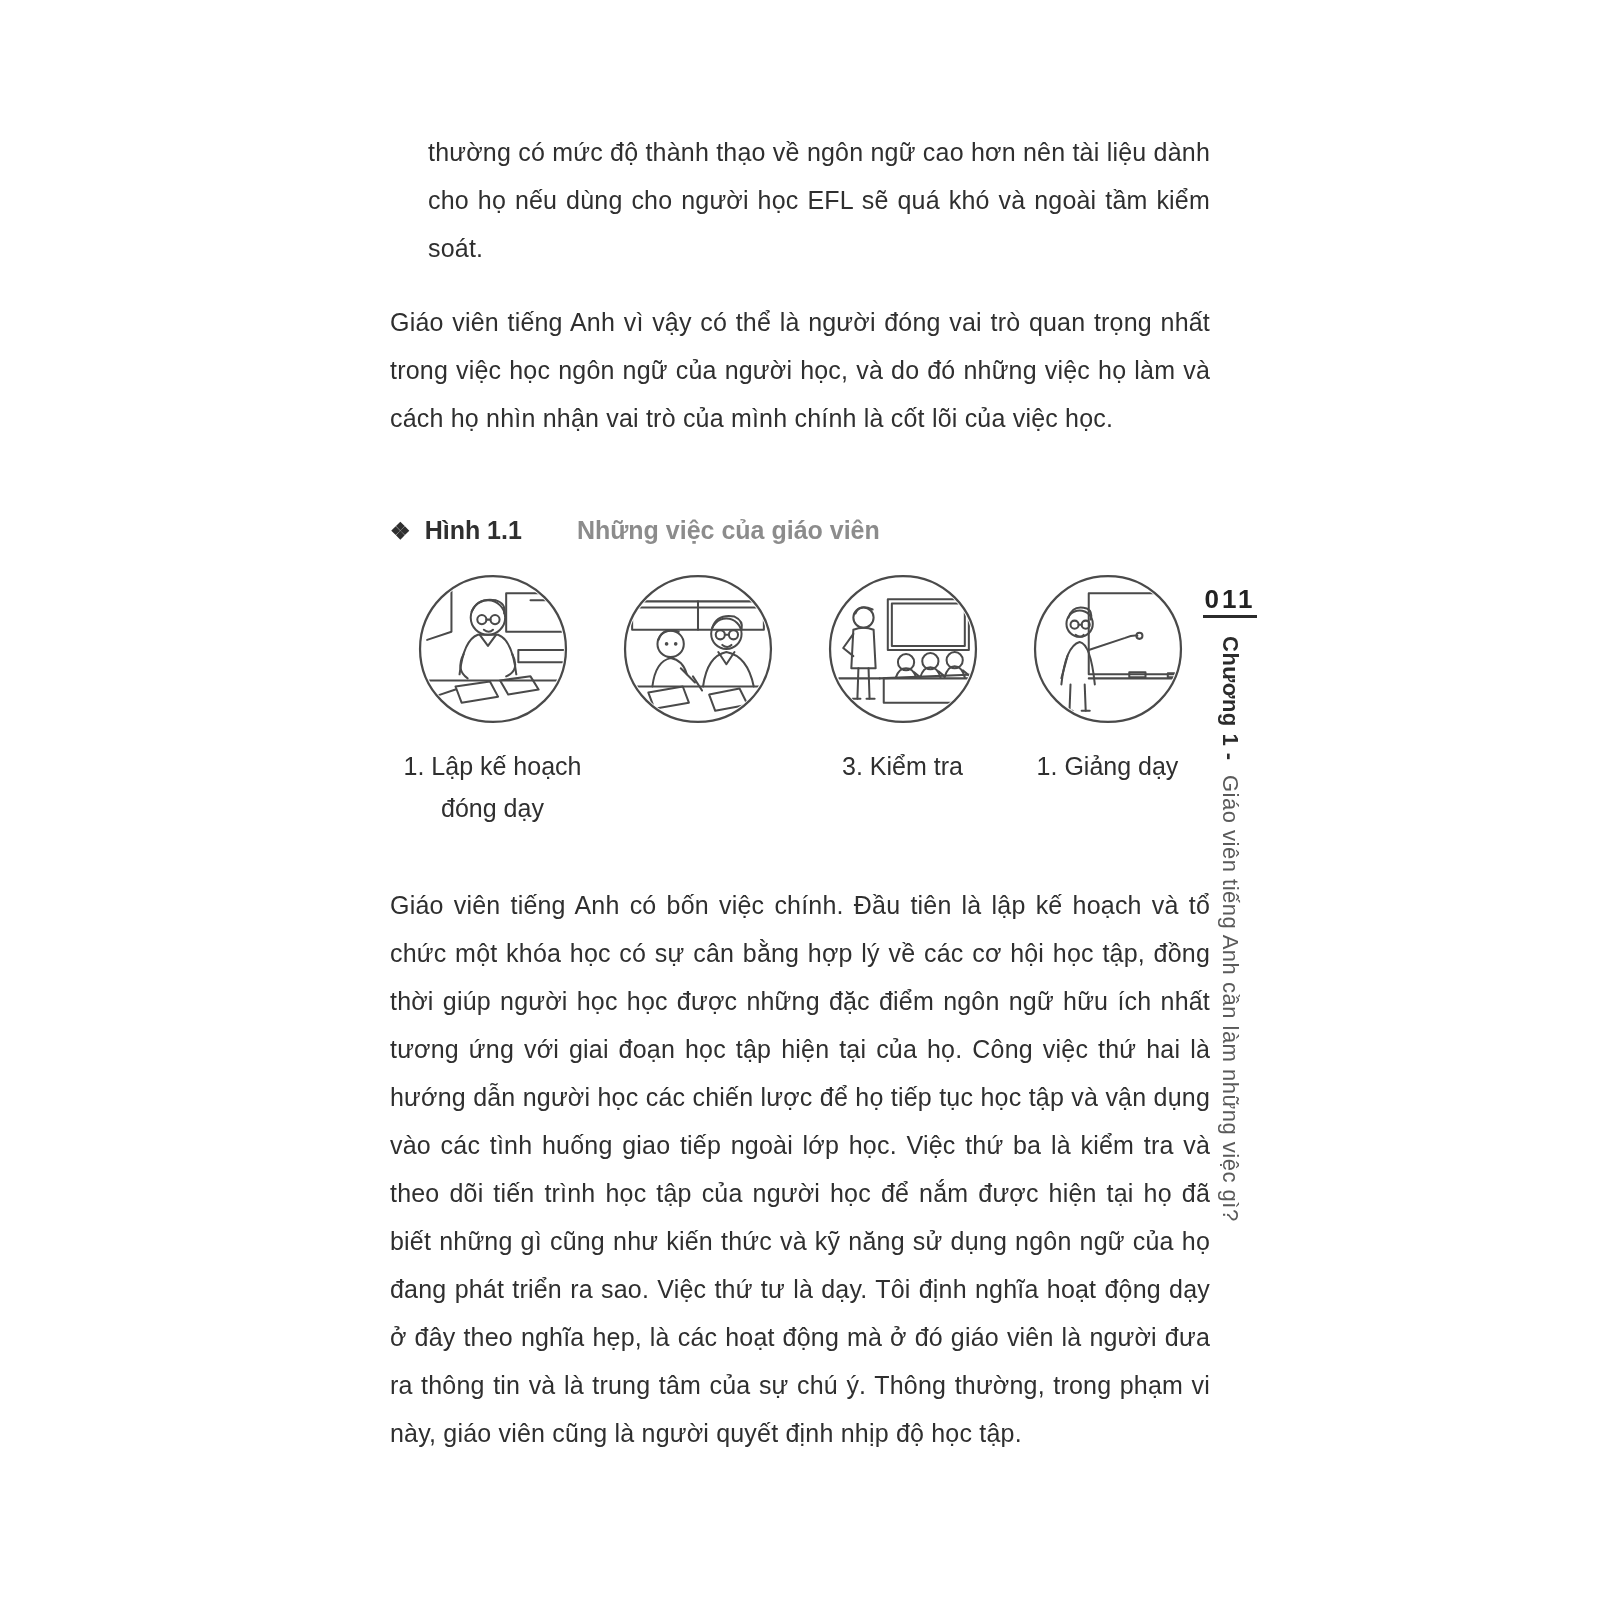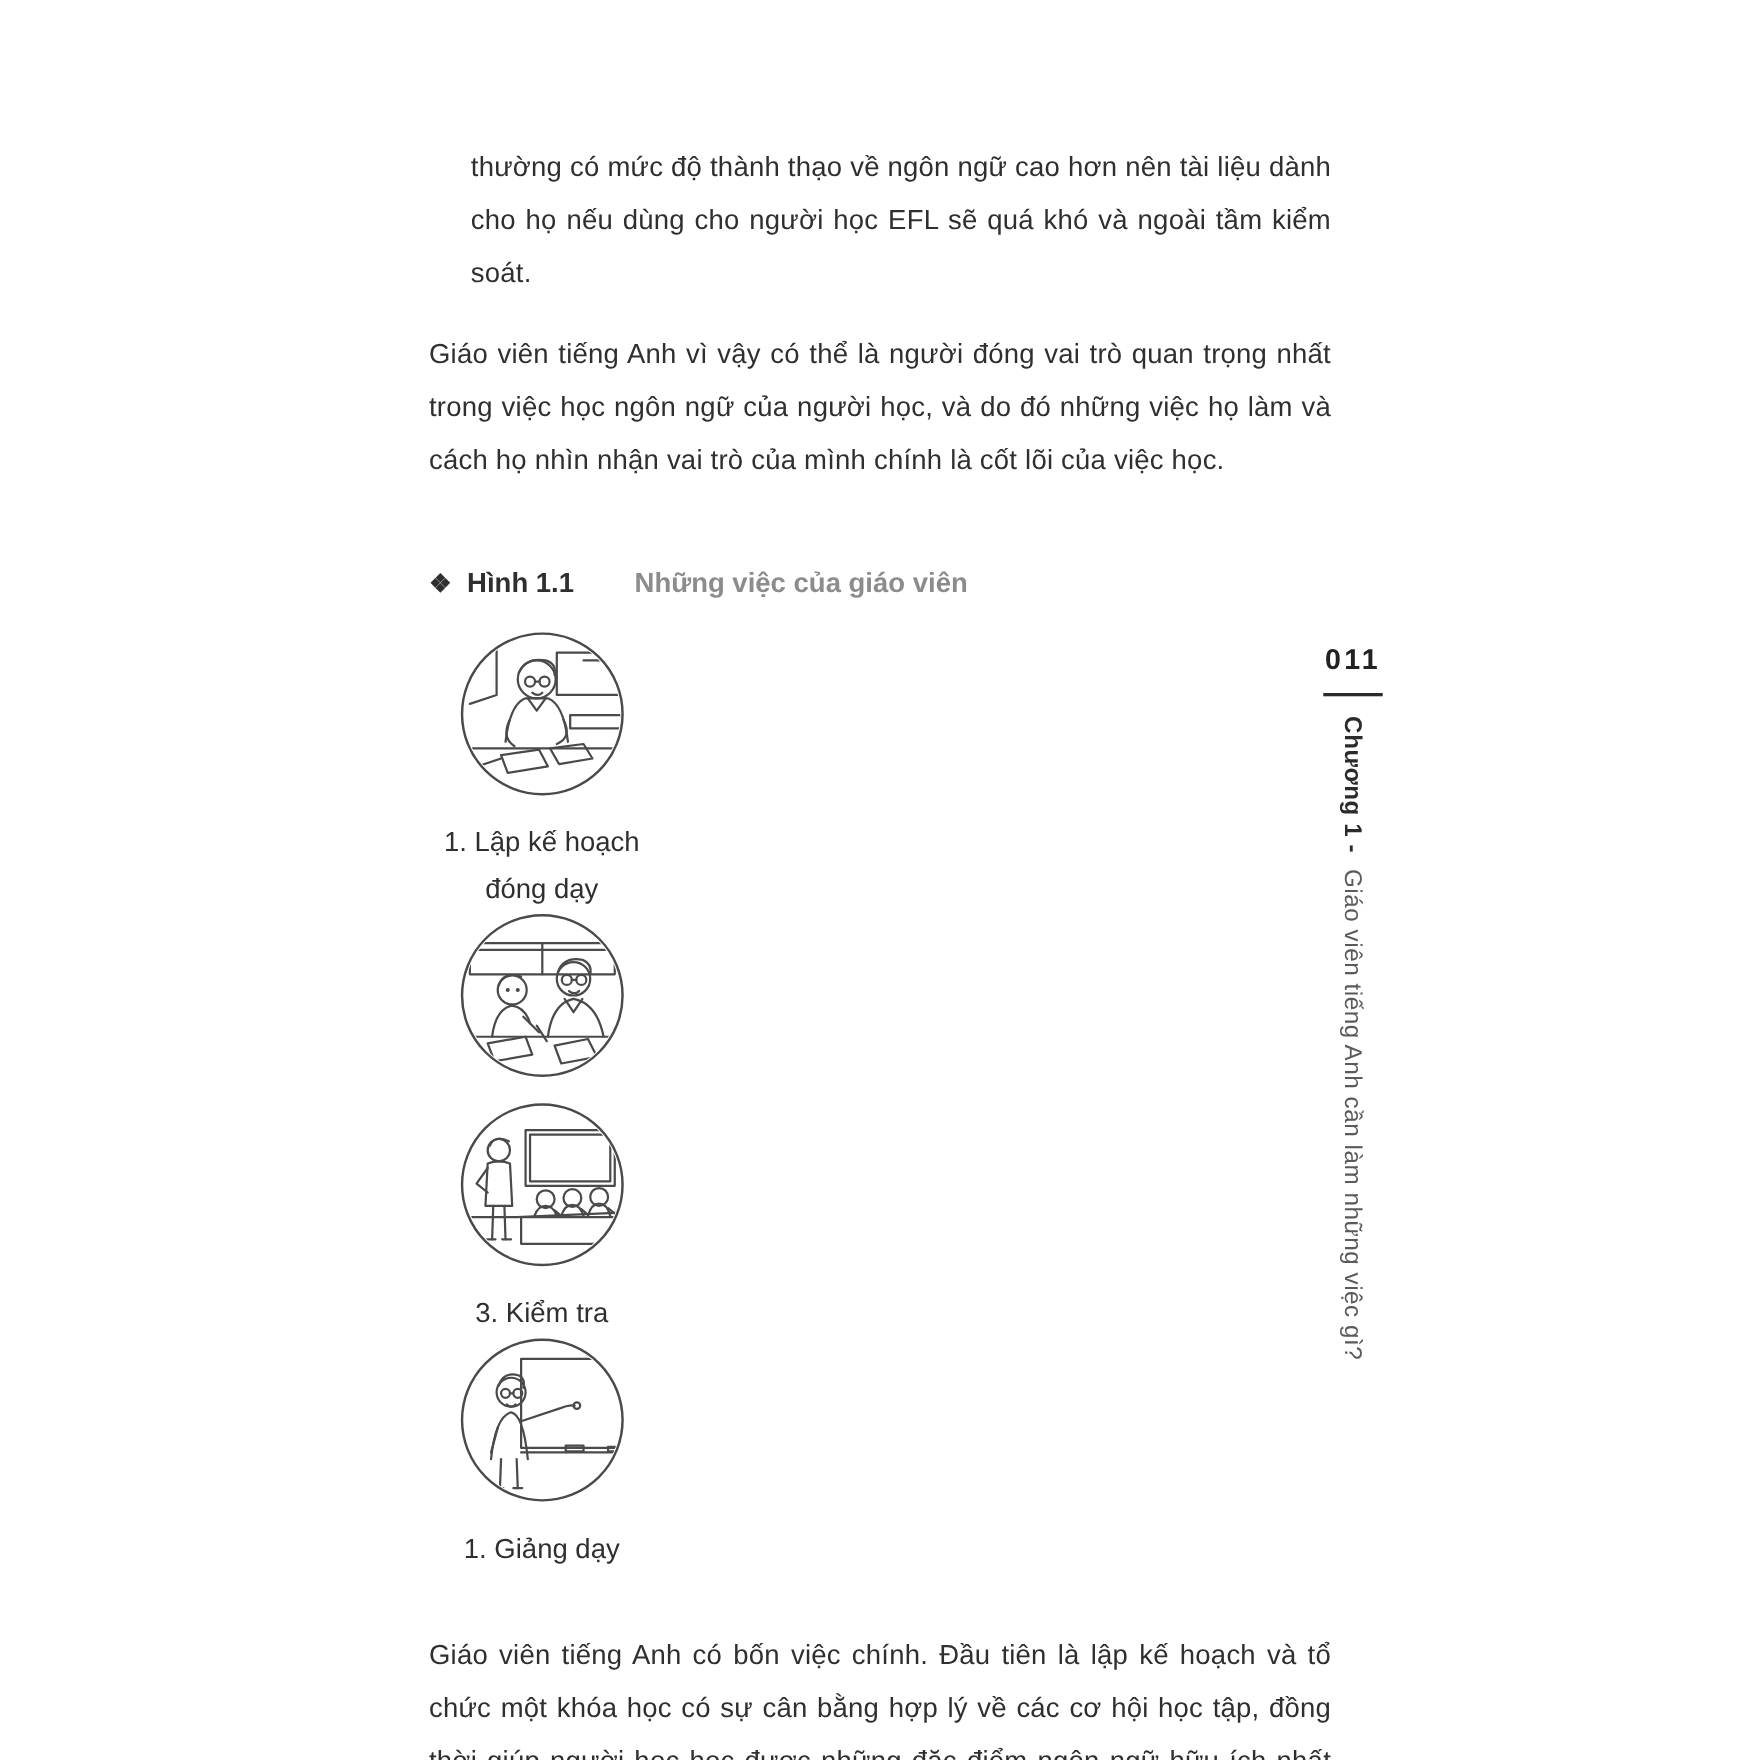--- a/index.html
+++ b/index.html
@@ -37,21 +37,20 @@
     margin:10px 0 28px 0;
   }
   .fig-marker{color:var(--ink);font-size:23px;}
   .fig-label{color:var(--ink);margin-top:48px;}
   .fig-title{color:var(--caption-gray);margin-left:41px;}
 
   
   .fig-row{
     display:flex;justify-content:flex-end;
     margin:6px 0 52px 0;
-    flex-direction:column;
   }
   .fig-cell{
     width:205px;
     display:flex;flex-direction:column;align-items:center;
   }
   .fig-cell svg{display:block;margin-bottom:20px;}
   .fig-item-label{
     font-size:25px;line-height:42px;text-align:center;color:var(--ink);
   }
   .fig-item-label span{display:block;}
@@ -63,21 +62,21 @@
   
   .sidebar{
     position:absolute;left:1202px;top:584px;width:56px;
     text-align:center;
   }
   .page-num{
     display:inline-block;
     font-weight:bold;font-size:26px;color:#222;
     letter-spacing:3px;
     border-bottom:3px solid #2b2b2b;
-    padding:0 2px 15px 2px;
+    padding:0 2px 0 2px;
   }
   .chapter-vertical{
     display:inline-block;
     margin-top:18px;
     writing-mode:vertical-rl;
     white-space:nowrap;
     font-size:22px;
     letter-spacing:0.5px;
   }
   .ch-label{font-weight:bold;color:#2b2b2b;}

